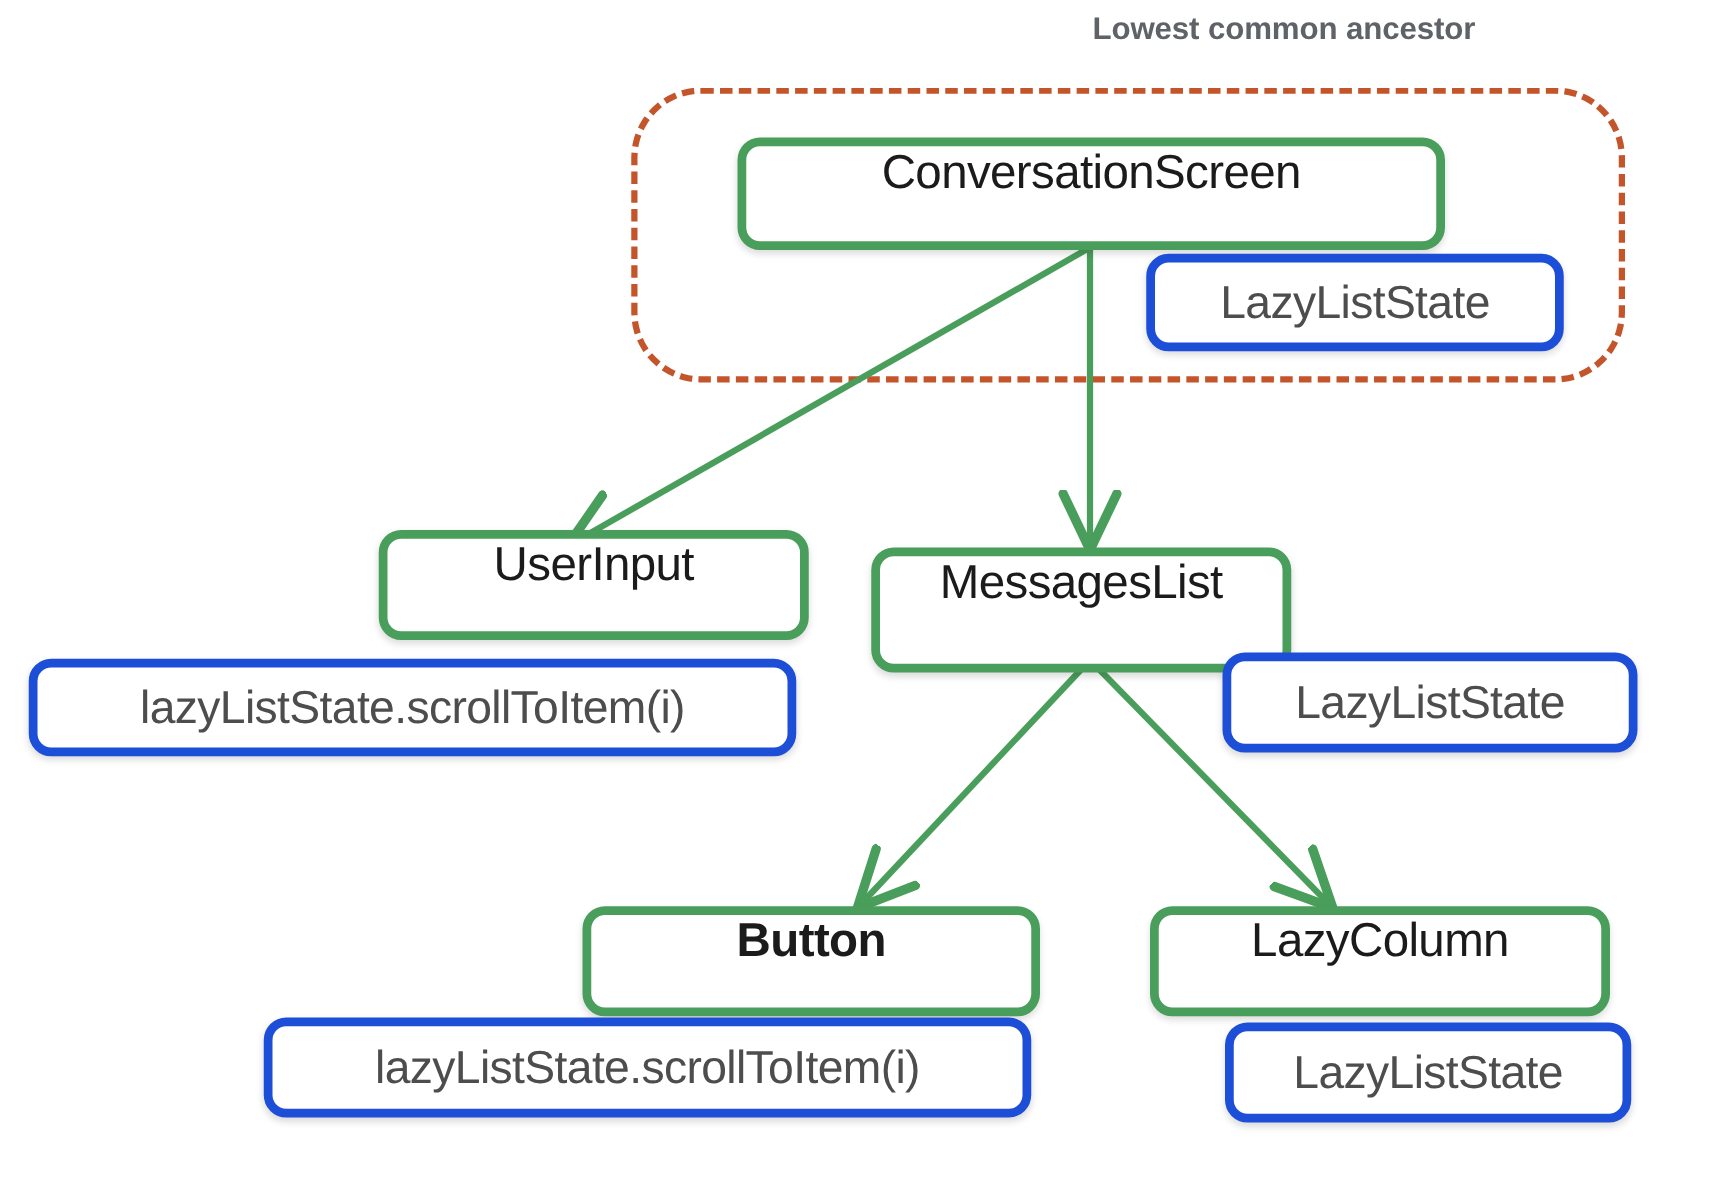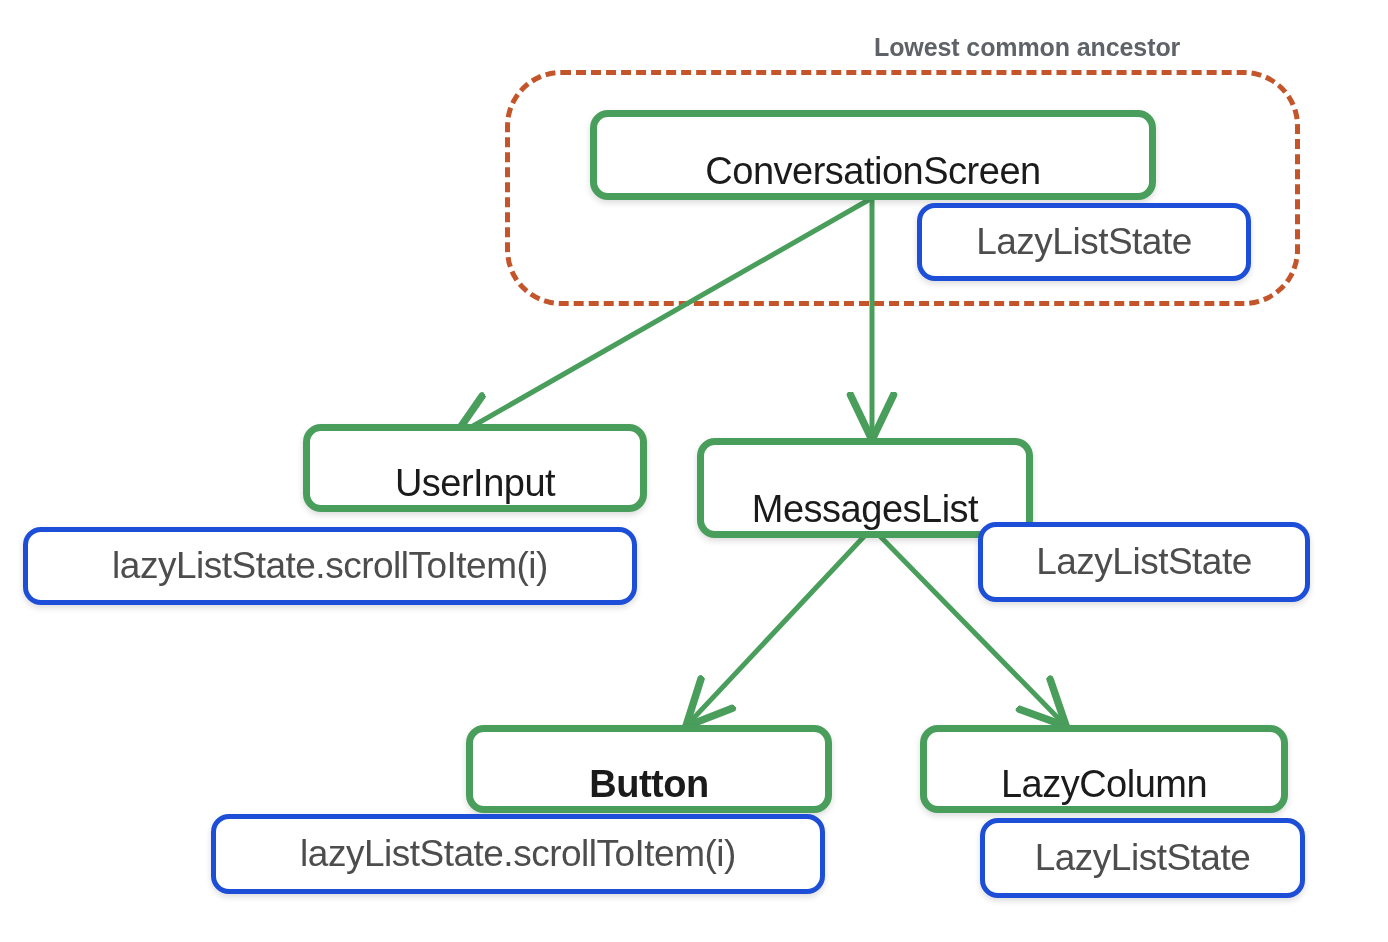--- a/index.html
+++ b/index.html
@@ -49,52 +49,52 @@
   }
 
   
   .node {
     position: absolute;
     box-sizing: border-box;
     background: #ffffff;
     border: 7px solid #4a9e5c;
     border-radius: 18px;
     display: flex;
-    align-items: flex-end;
+    align-items: flex-start;
     justify-content: center;
     color: #1b1b1b;
     font-size: 38px;
     letter-spacing: -0.5px;
     white-space: nowrap;
     box-shadow: 0 3px 6px rgba(0,0,0,0.14);
   }
 
   
   .badge {
     position: absolute;
     box-sizing: border-box;
     background: #ffffff;
-    border: 5px solid #1d4ed8;
+    border: 7px solid #1d4ed8;
     border-radius: 18px;
     display: flex;
     align-items: center;
     justify-content: center;
     color: #4d4d4d;
     font-size: 37px;
     letter-spacing: -0.5px;
     white-space: nowrap;
     box-shadow: 0 3px 6px rgba(0,0,0,0.14);
   }
 </style>
 </head>
 <body>
 
 <div id="stage">
 
-  <div class="lca-label" style="left:874px; top:33px;">Lowest common ancestor</div>
+  <div class="lca-label" style="left:874px; top:9px;">Lowest common ancestor</div>
 
   <div class="lca-region" style="left:505px; top:70px; width:795px; height:236px;"></div>
 
   <svg id="edges" viewBox="0 0 1388 942">
     <defs>
       <marker id="arrowhead" markerWidth="11" markerHeight="11" refX="8.4" refY="5.2" orient="auto" markerUnits="strokeWidth">
         <path d="M0.6,0.9 L9.6,5.2 L0.6,9.5" fill="none" stroke="#4a9e5c" stroke-width="1.5" stroke-linecap="round" stroke-linejoin="round"></path>
       </marker>
     </defs>
 

